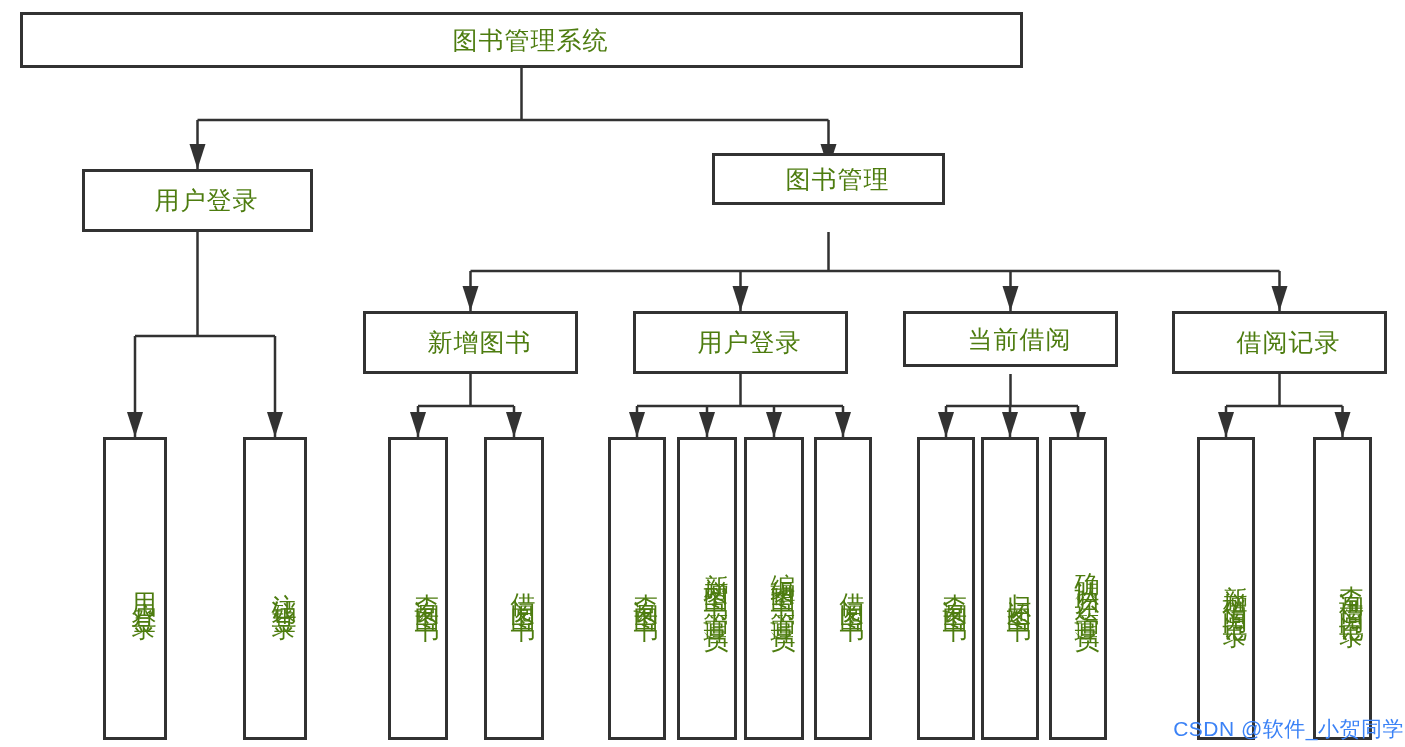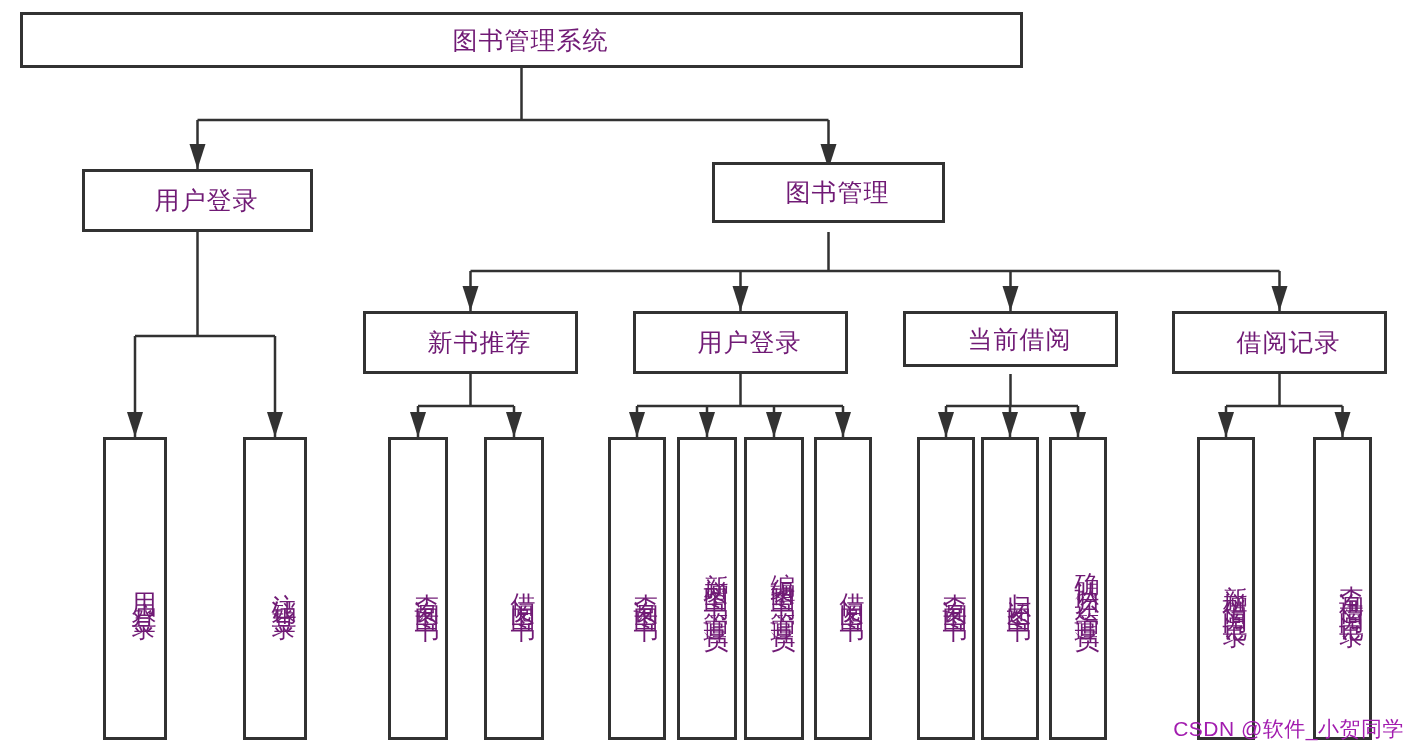--- a/index.html
+++ b/index.html
@@ -20,21 +20,21 @@
     left: 0;
     top: 0;
     width: 1405px;
     height: 747px;
   }
   .node {
     position: absolute;
     box-sizing: border-box;
     border: 3px solid #323232;
     background: #ffffff;
-    color: #701a75;
+    color: #4d7c0f;
     display: flex;
     align-items: center;
     justify-content: center;
     text-align: right;
     padding-left: 18px;
   }
   .node.h {
     font-size: 25px;
     letter-spacing: 1px;
     white-space: nowrap;
@@ -44,21 +44,21 @@
     text-orientation: mixed;
     font-size: 25px;
     letter-spacing: 8px;
     line-height: 1;
   }
   .watermark {
     position: absolute;
     right: 1px;
     bottom: 4px;
     font-size: 21px;
-    color: #a21caf;
+    color: #3b82f6;
     letter-spacing: 0.5px;
     white-space: nowrap;
     z-index: 5;
   }
 </style>
 </head>
 <body>
 
 <div class="canvas">
 
@@ -91,23 +91,23 @@
       <polygon points="1002,412 1018,412 1010,437"></polygon>
       <polygon points="1070,412 1086,412 1078,437"></polygon>
       <polygon points="1218,412 1234,412 1226,437"></polygon>
       <polygon points="1334.5,412 1350.5,412 1342.5,437"></polygon>
     </g>
   </svg>
 
   <div class="node h" style="left:20px; top:12px; width:1003px; height:56px">图书管理系统</div>
 
   <div class="node h" style="left:82px; top:169px; width:231px; height:63px">用户登录</div>
-  <div class="node h" style="left:712px; top:162px; width:233px; height:61px">图书管理</div>
+  <div class="node h" style="left:712px; top:153px; width:233px; height:52px">图书管理</div>
 
-  <div class="node h" style="left:363px; top:311px; width:215px; height:63px">新书推荐</div>
+  <div class="node h" style="left:363px; top:311px; width:215px; height:63px">新增图书</div>
   <div class="node h" style="left:633px; top:311px; width:215px; height:63px">用户登录</div>
   <div class="node h" style="left:903px; top:311px; width:215px; height:56px">当前借阅</div>
   <div class="node h" style="left:1172px; top:311px; width:215px; height:63px">借阅记录</div>
 
   <div class="node v" style="left:103px; top:437px; width:64px; height:303px">用户登录</div>
   <div class="node v" style="left:243px; top:437px; width:64px; height:303px">注销登录</div>
 
   <div class="node v" style="left:388px; top:437px; width:60px; height:303px">查询图书</div>
   <div class="node v" style="left:484px; top:437px; width:60px; height:303px">借阅图书</div>
 

